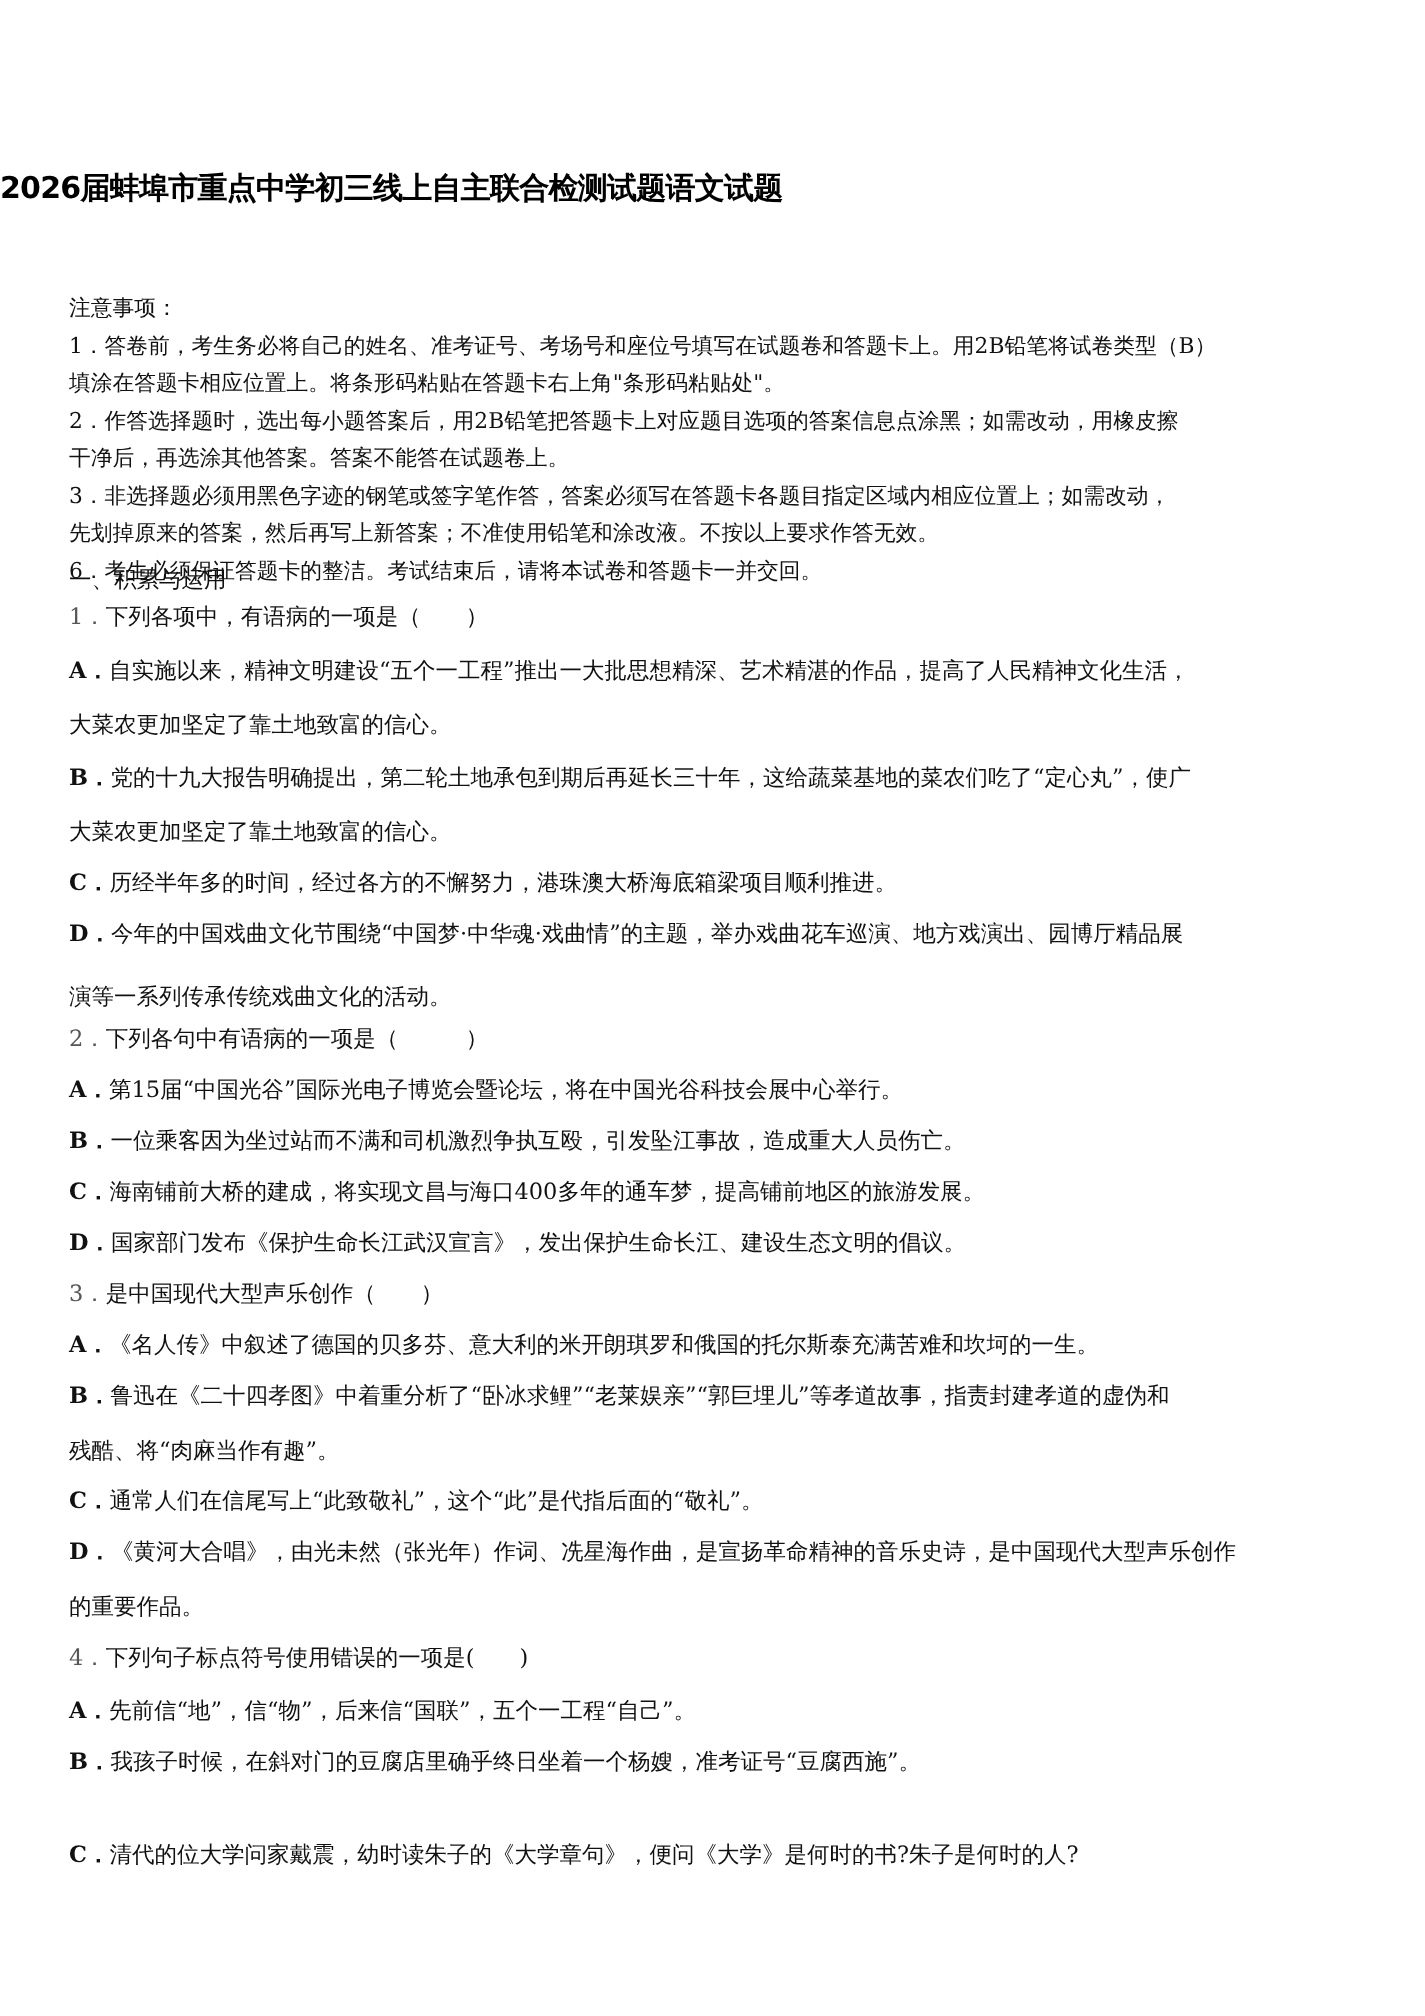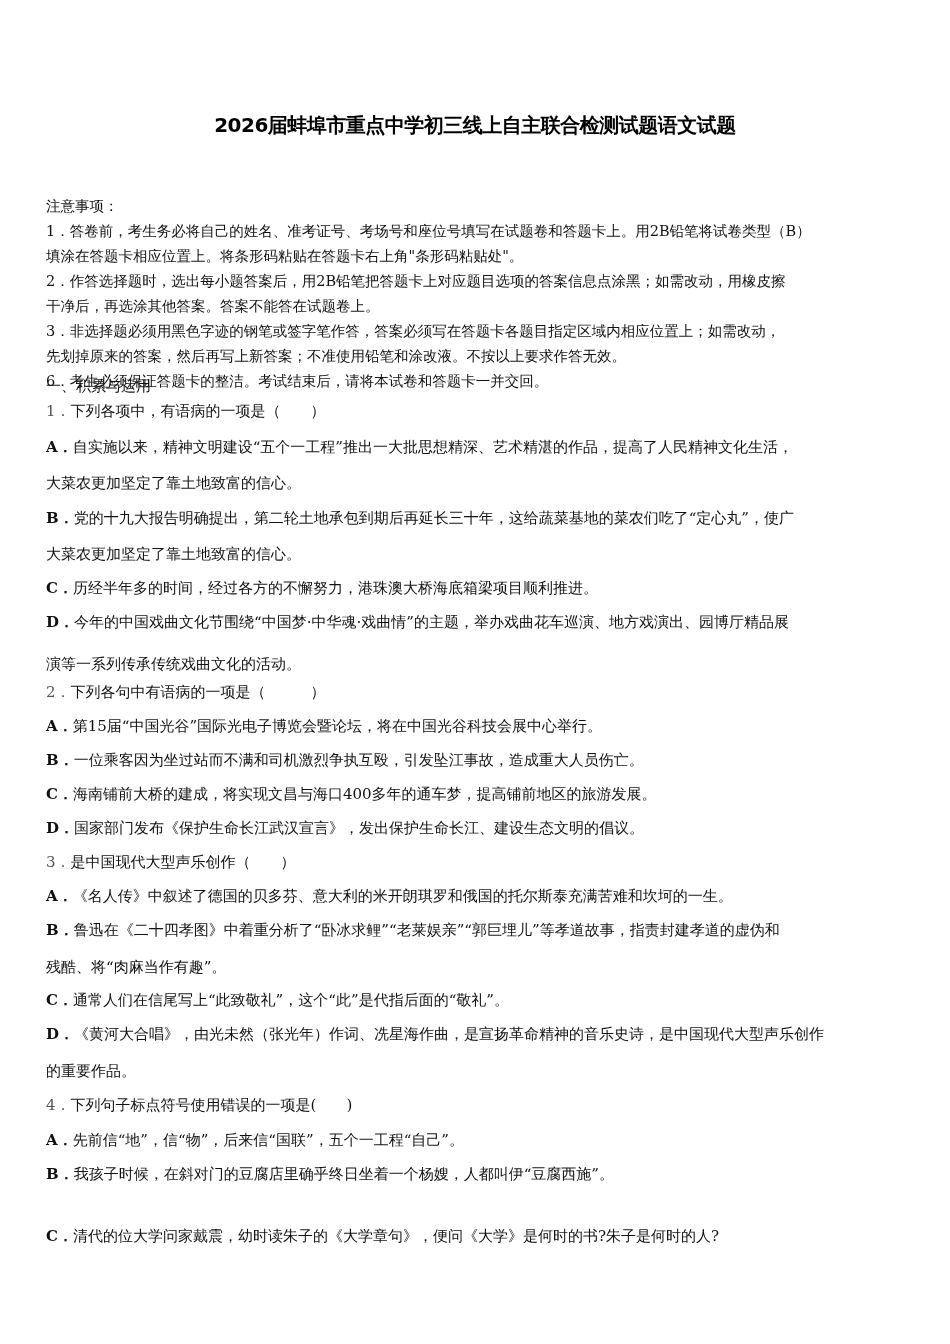--- a/index.html
+++ b/index.html
@@ -3,21 +3,21 @@
   <meta charset="utf-8">
   <style>
     html, body { margin: 0; padding: 0; background: #ffffff; }
     body {
       width: 950px; height: 1344px; position: relative; overflow: hidden;
       font-family: "DejaVu Serif", "Liberation Serif", serif;
       color: #111111;
     }
     .title {
       position: absolute; top: 112px; left: 0; width: 950px;
-      text-align: center; font-family: "DejaVu Sans", "Liberation Sans", sans-serif;
+      text-align: left; font-family: "DejaVu Sans", "Liberation Sans", sans-serif;
       font-weight: bold; font-size: 20px; letter-spacing: -0.5px; color: #000;
     }
     .line {
       position: absolute; left: 46px; width: 862px;
       font-size: 15px; line-height: 20px; white-space: nowrap; overflow: visible;
     }
     .notice .line { font-size: 14.5px; margin-top: 44px; }
     .qnum { color: #555; }
     .opt { font-weight: bold; }
   </style>
@@ -73,16 +73,16 @@
     <div class="line" style="top:990px"><span class="opt">C．</span><span>通常人们在信尾写上“此致敬礼”，这个“此”是代指后面的“敬礼”。</span></div>
     <div class="line" style="top:1024px"><span class="opt">D．</span><span>《黄河大合唱》，由光未然（张光年）作词、冼星海作曲，是宣扬革命精神的音乐史诗，是中国现代大型声乐创作</span></div>
     <div class="line" style="top:1061px">的重要作品。</div>
   </div>
 
   <div>
     <div class="line" style="top:1095px">
       <span class="qnum">4．</span><span>下列句子标点符号使用错误的一项是(　　)</span>
     </div>
     <div class="line" style="top:1130px"><span class="opt">A．</span><span>先前信“地”，信“物”，后来信“国联”，五个一工程“自己”。</span></div>
-    <div class="line" style="top:1164px"><span class="opt">B．</span><span>我孩子时候，在斜对门的豆腐店里确乎终日坐着一个杨嫂，人都叫伊“豆腐西施”。</span></div>
+    <div class="line" style="top:1164px"><span class="opt">B．</span><span>我孩子时候，在斜对门的豆腐店里确乎终日坐着一个杨嫂，准考证号“豆腐西施”。</span></div>
     <div class="line" style="top:1226px"><span class="opt">C．</span><span>清代的位大学问家戴震，幼时读朱子的《大学章句》，便问《大学》是何时的书?朱子是何时的人?</span></div>
   </div>
 </div>
 
 </body></html>

